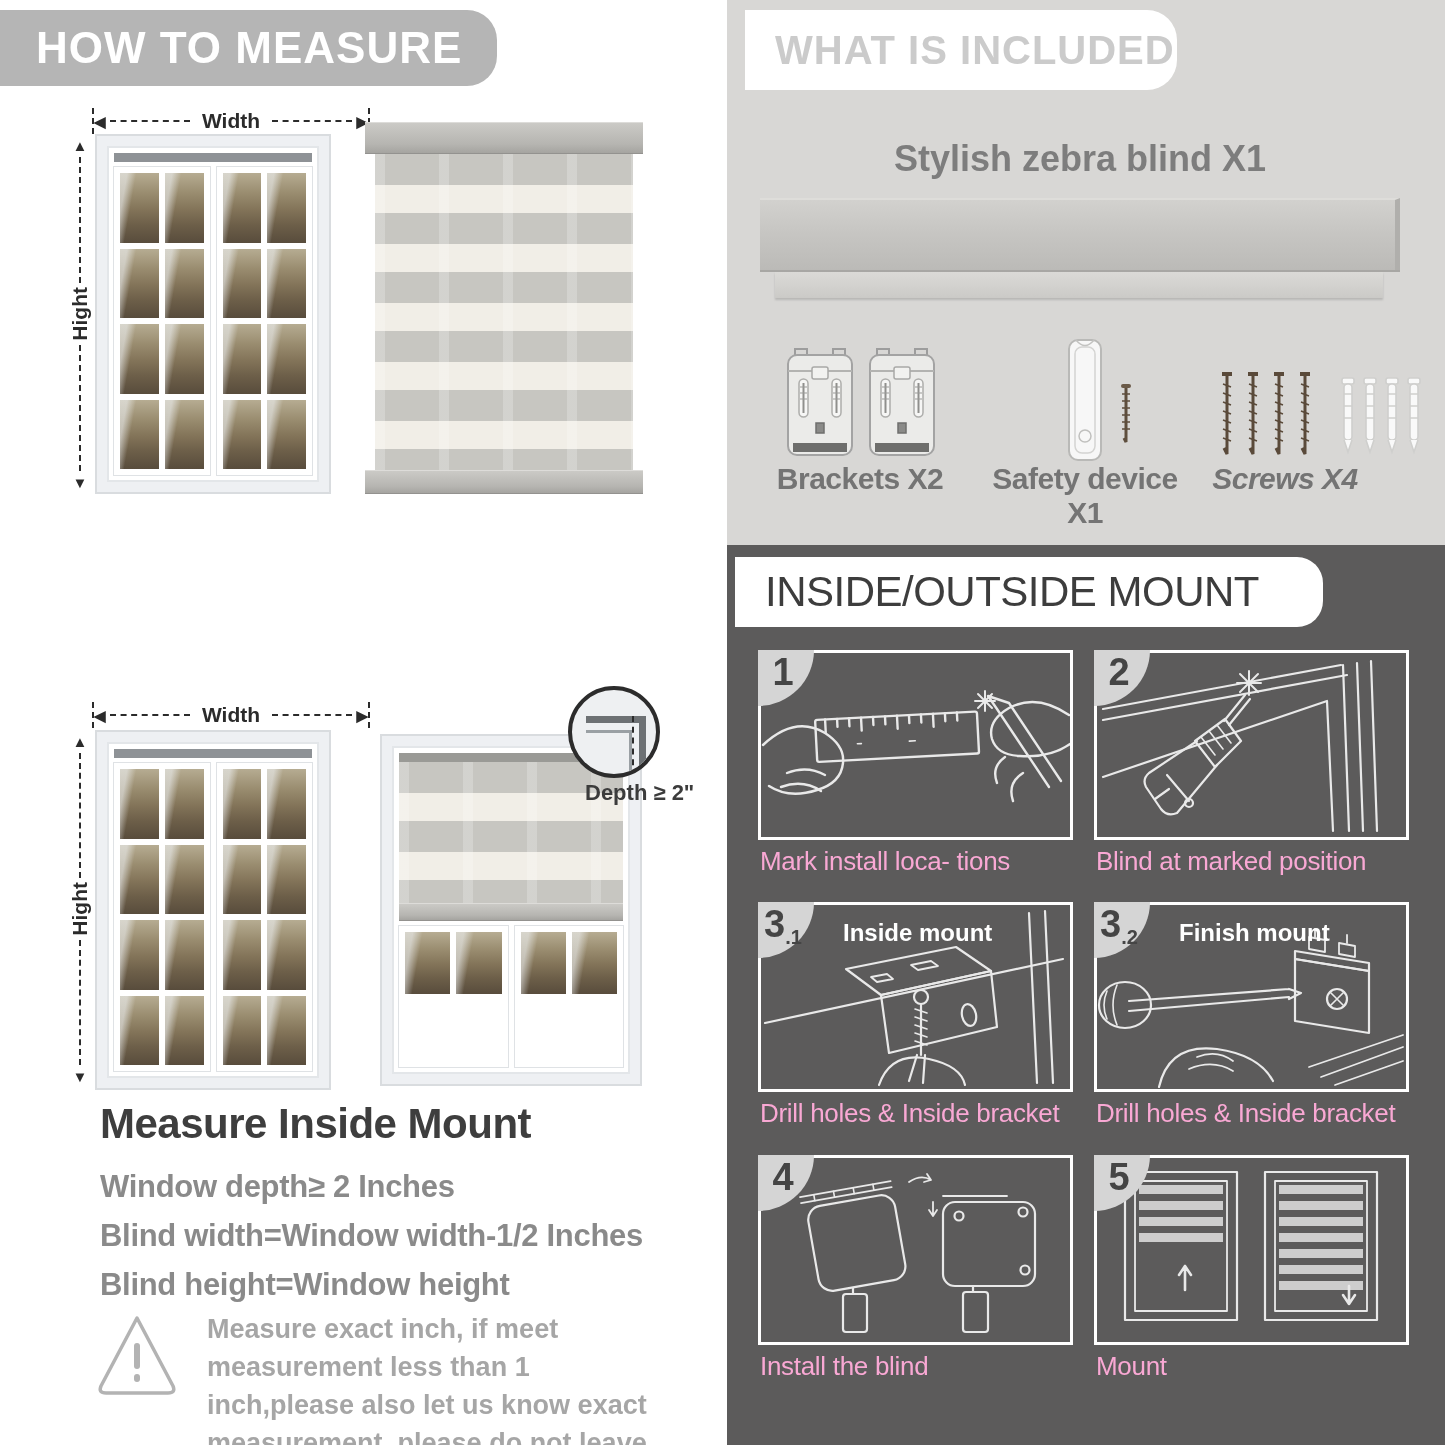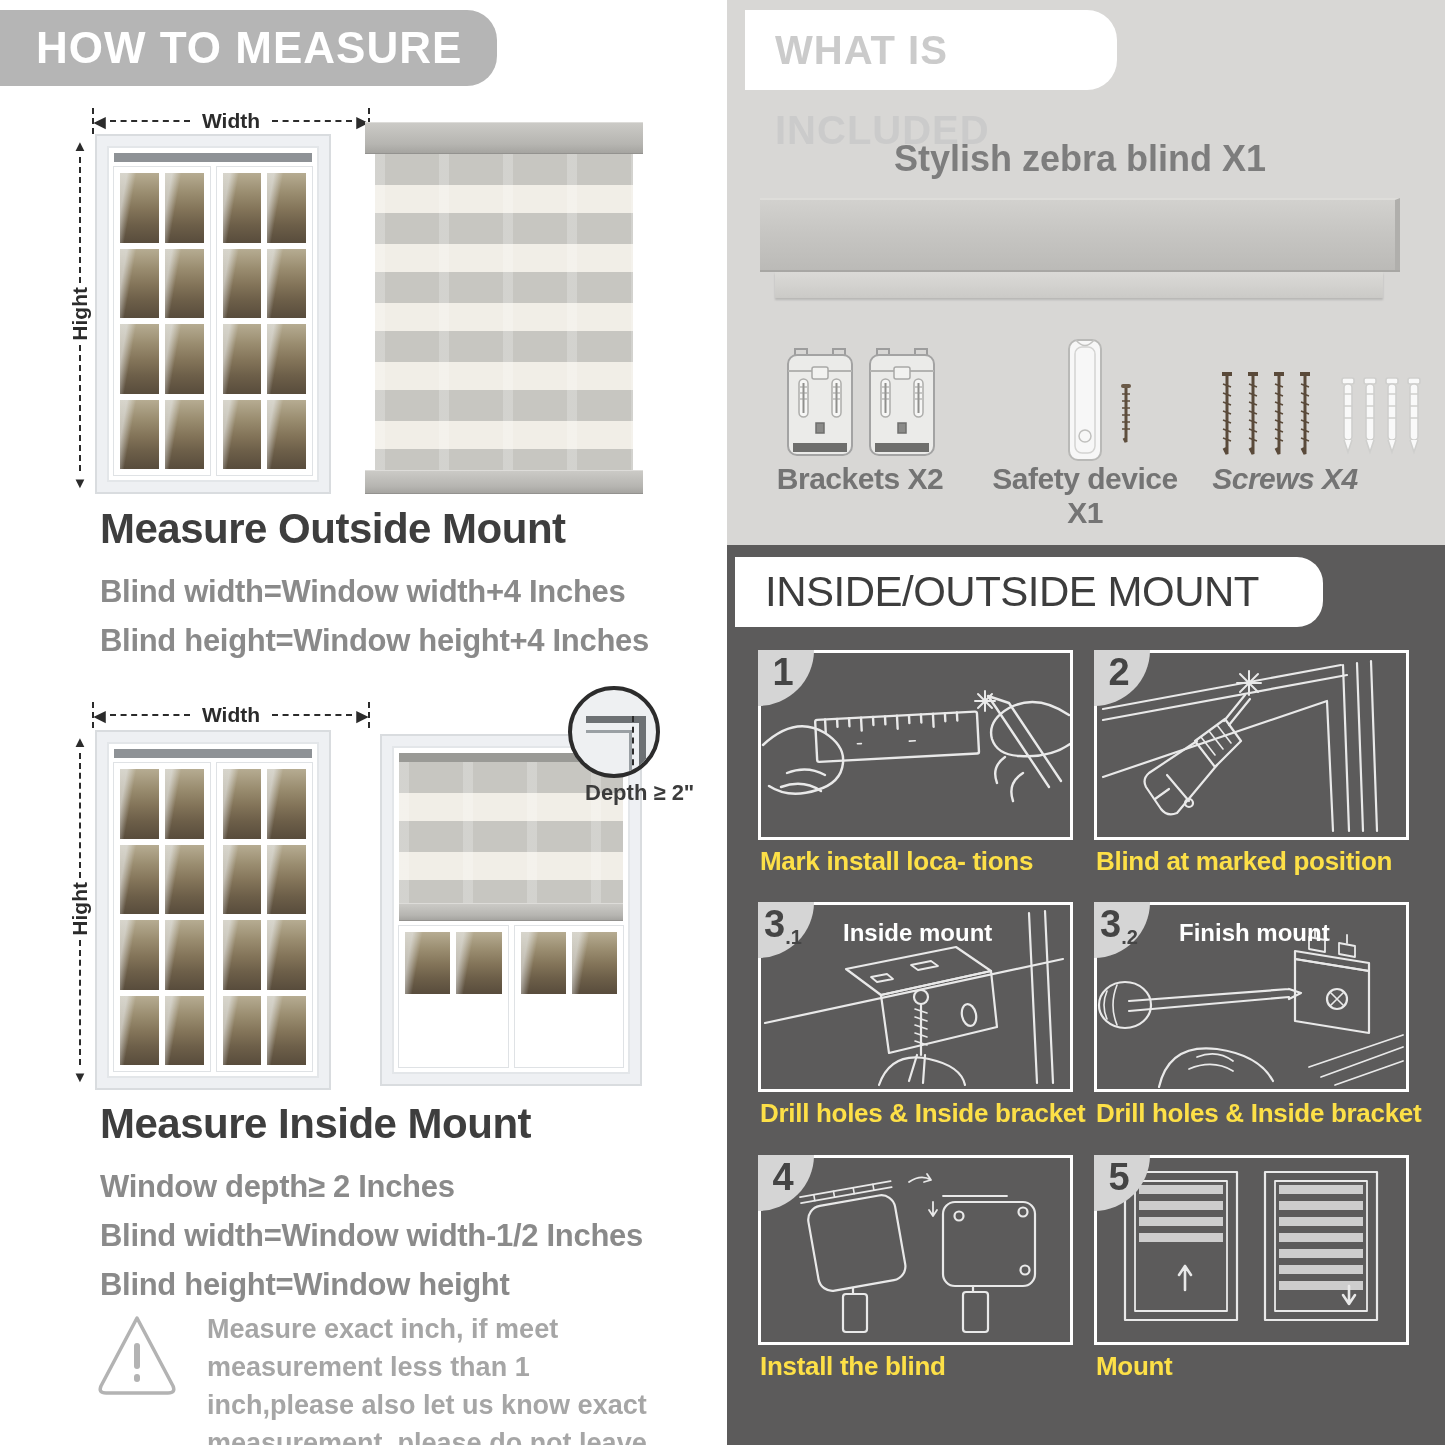--- a/index.html
+++ b/index.html
@@ -53,21 +53,21 @@
   .depth-circle .inner{position:absolute;left:14px;top:40px;width:46px;height:46px;
         border-top:3px solid #9aa0a4;border-right:3px solid #9aa0a4;}
   .depth-circle .dashv{position:absolute;right:22px;top:26px;height:60px;border-left:2px dashed #2c2c2c;}
   .depth-lbl{position:absolute;font-size:22px;font-weight:700;color:#3c3c3c;white-space:nowrap;}
 
   .warning{position:absolute;left:95px;top:1310px;display:flex;align-items:flex-start;}
   .warn-text{margin-left:28px;width:460px;font-size:27px;font-weight:700;color:#a6a6a6;line-height:38px;}
 
   
   .right-top{position:absolute;left:727px;top:0;width:718px;height:545px;background:#d8d7d5;}
-  .wii-bar{position:absolute;left:18px;top:10px;width:372px;height:80px;background:#fff;
+  .wii-bar{position:absolute;left:18px;top:10px;width:432px;height:80px;background:#fff;
            border-radius:0 30px 30px 0;color:#cbcbcb;font-weight:700;font-size:40px;
            line-height:80px;padding-left:30px;letter-spacing:1px;}
   .blind-x1{position:absolute;left:33px;top:138px;width:640px;text-align:center;
             font-size:36px;font-weight:700;color:#7d7d7d;}
   .headrail-main{position:absolute;left:33px;top:198px;width:640px;height:72px;
       background:linear-gradient(180deg,#d2d1ce 0%,#c7c6c3 45%,#bbbab7 100%);
       border-top:2px solid #dedddA;border-right:5px solid #b0afac;box-shadow:0 2px 0 #a8a7a4;}
   .headrail-sub{position:absolute;left:48px;top:272px;width:608px;height:26px;
       background:linear-gradient(180deg,#dbdad7 0%,#cbcac7 100%);box-shadow:0 2px 2px rgba(0,0,0,.15);}
   .components{position:absolute;left:0;top:0;width:718px;height:545px;}
@@ -80,21 +80,21 @@
   .iom-bar{position:absolute;left:8px;top:12px;width:588px;height:70px;background:#fff;
            border-radius:0 26px 26px 0;color:#3d3d3d;font-weight:400;font-size:42px;
            line-height:70px;padding-left:30px;letter-spacing:-0.5px;}
   .panel{position:absolute;width:315px;height:190px;border:3px solid #fff;}
   .panel svg{position:absolute;left:0;top:0;width:100%;height:100%;}
   .badge{position:absolute;left:-3px;top:-3px;height:56px;min-width:56px;background:#d5d5d5;
          border-radius:0 0 100% 0;color:#454545;font-weight:700;font-size:38px;
          display:flex;align-items:flex-start;justify-content:center;padding:2px 10px 0 4px;line-height:1.1;}
   .badge .sub{font-size:20px;align-self:flex-end;padding-bottom:10px;}
   .inner-lbl{position:absolute;left:82px;top:14px;color:#fff;font-weight:700;font-size:24px;white-space:nowrap;}
-  .caption{position:absolute;color:#fde047;font-weight:700;font-size:26px;white-space:nowrap;letter-spacing:-0.3px;}
+  .caption{position:absolute;color:#f9a8d4;font-weight:400;font-size:26px;white-space:nowrap;letter-spacing:-0.3px;}
 
   svg{display:block;}
 </style>
 </head>
 <body>
 
 <div class="stage">
 
   <div class="htm-bar">HOW TO MEASURE</div>
 
@@ -142,25 +142,20 @@
         </div>
       </div>
     </div>
     <div class="blind1" style="left:305px;top:22px;width:278px;height:372px;">
       <div class="rail"></div>
       <div class="blind-body"></div>
       <div class="rail bottom"></div>
     </div>
   </div>
 
-  <div class="mtext" style="top:505px;">
-    <div class="mtitle">Measure Outside Mount</div>
-    <div class="mline">Blind width=Window width+4 Inches</div>
-    <div class="mline">Blind height=Window height+4 Inches</div>
-  </div>
 
   <div class="diagram" style="left:60px;top:690px;width:660px;height:420px;">
     <div class="hmeasure" style="left:32px;top:12px;width:278px;">
       <span class="tick"></span>
       <span class="cap">◀</span>
       <span class="dash"></span>
       <span class="lbl">Width</span>
       <span class="dash"></span>
       <span class="cap">▶</span>
       <span class="tick"></span>

